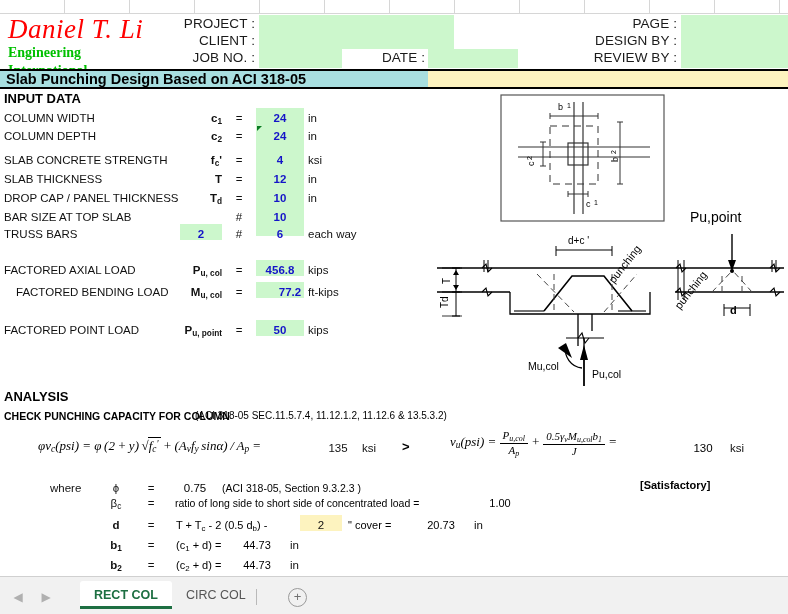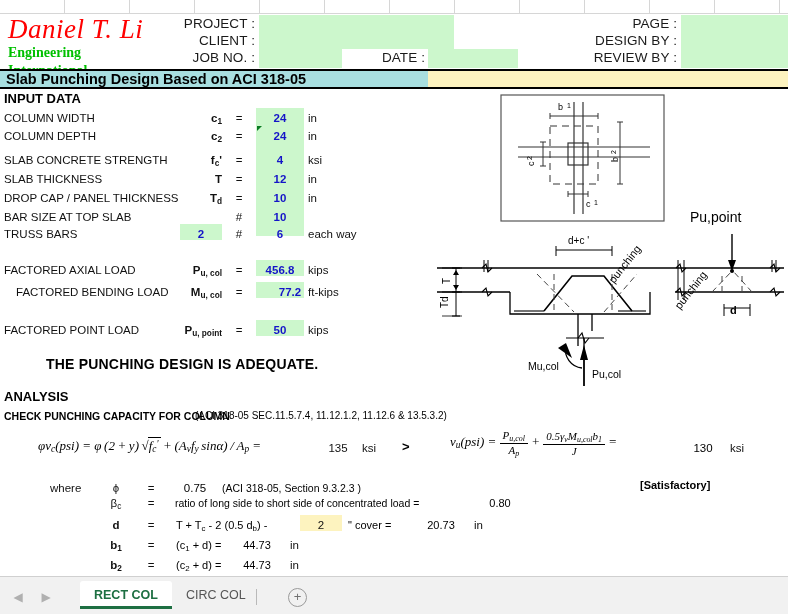--- a/index.html
+++ b/index.html
@@ -186,21 +186,20 @@
   <div class="t eq" style="left:228px;top:285px;width:22px;">=</div>
   <div class="t val" style="left:256px;top:285px;width:68px;">77.2</div>
   <div class="t unit" style="left:308px;top:285px;">ft-kips</div>
 
   <div class="t lbl" style="left:4px;top:323px;">FACTORED POINT LOAD</div>
   <div class="t sym" style="left:162px;top:323px;width:60px;">P<sub>u, point</sub></div>
   <div class="t eq" style="left:228px;top:323px;width:22px;">=</div>
   <div class="t val" style="left:256px;top:323px;width:48px;">50</div>
   <div class="t unit" style="left:308px;top:323px;">kips</div>
 
-  <div class="t msg" style="left:46px;top:357px;">THE PUNCHING DESIGN IS ADEQUATE.</div>
 
   <div class="t sec" style="left:4px;top:390px;">ANALYSIS</div>
   <div class="t" style="left:4px;top:409px;font-size:10.5px;font-weight:bold;">CHECK PUNCHING CAPACITY FOR COLUMN</div>
   <div class="t" style="left:195px;top:409px;font-size:10px;">(ACI 318-05 SEC.11.5.7.4, 11.12.1.2, 11.12.6 &amp; 13.5.3.2)</div>
 
   <div class="formula" style="left:38px;top:437px;">
     φ<i>v<sub>c</sub></i>(<i>psi</i>)&nbsp;=&nbsp;φ (2 + <i>y</i>) √<span class="rad"><i>f<sub>c</sub></i><sup>'</sup></span> + (<i>A<sub>v</sub>f<sub>y</sub></i> sinα) / <i>A<sub>p</sub></i>&nbsp;=
   </div>
   <div class="t val" style="left:318px;top:441px;width:40px;color:#111;font-weight:normal;">135</div>
   <div class="t unit" style="left:362px;top:441px;">ksi</div>
@@ -220,21 +219,21 @@
   <div class="t lbl" style="left:50px;top:481px;">where</div>
 
   <div class="t sym" style="left:100px;top:481px;width:32px;text-align:center;font-weight:normal;">ϕ</div>
   <div class="t eq" style="left:140px;top:481px;width:22px;">=</div>
   <div class="t" style="left:175px;top:481px;width:40px;text-align:center;font-size:11.5px;">0.75</div>
   <div class="t" style="left:222px;top:481px;font-size:10.5px;">(ACI 318-05, Section 9.3.2.3 )</div>
 
   <div class="t sym" style="left:100px;top:496px;width:32px;text-align:center;font-weight:normal;">β<sub>c</sub></div>
   <div class="t eq" style="left:140px;top:496px;width:22px;">=</div>
   <div class="t" style="left:175px;top:496px;font-size:10.5px;">ratio of long side to short side of concentrated load =</div>
-  <div class="t" style="left:480px;top:496px;width:40px;text-align:center;font-size:11px;">0.80</div>
+  <div class="t" style="left:480px;top:496px;width:40px;text-align:center;font-size:11px;">1.00</div>
 
   <div class="yelcell" style="left:300px;top:515px;width:42px;height:16px;"></div>
   <div class="t sym" style="left:100px;top:518px;width:32px;text-align:center;">d</div>
   <div class="t eq" style="left:140px;top:518px;width:22px;">=</div>
   <div class="t" style="left:176px;top:518px;font-size:11px;">T + T<sub>c</sub> - 2 (0.5 d<sub>b</sub>)  -</div>
   <div class="t val" style="left:300px;top:518px;width:42px;color:#111;font-weight:normal;">2</div>
   <div class="t" style="left:348px;top:518px;font-size:11px;">" cover  =</div>
   <div class="t" style="left:418px;top:518px;width:46px;text-align:center;font-size:11px;">20.73</div>
   <div class="t unit" style="left:474px;top:518px;">in</div>
 

